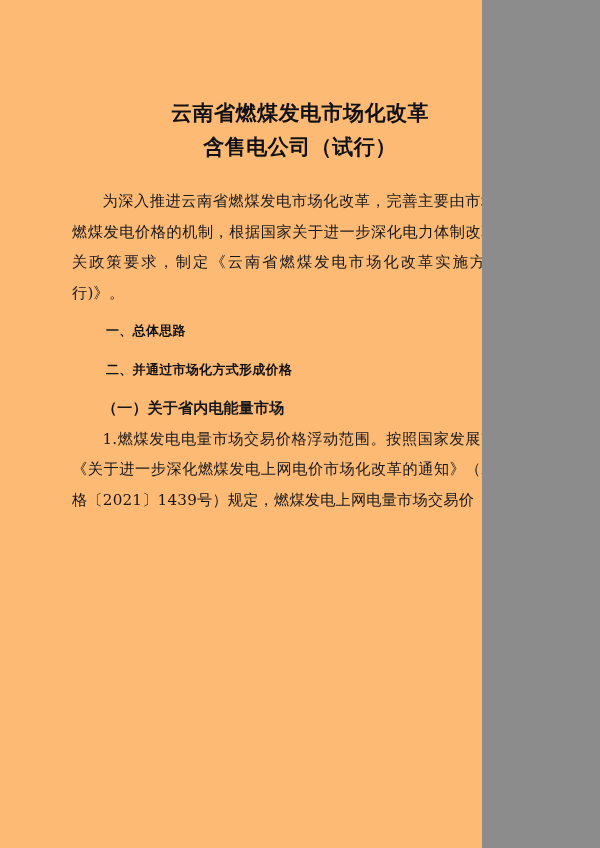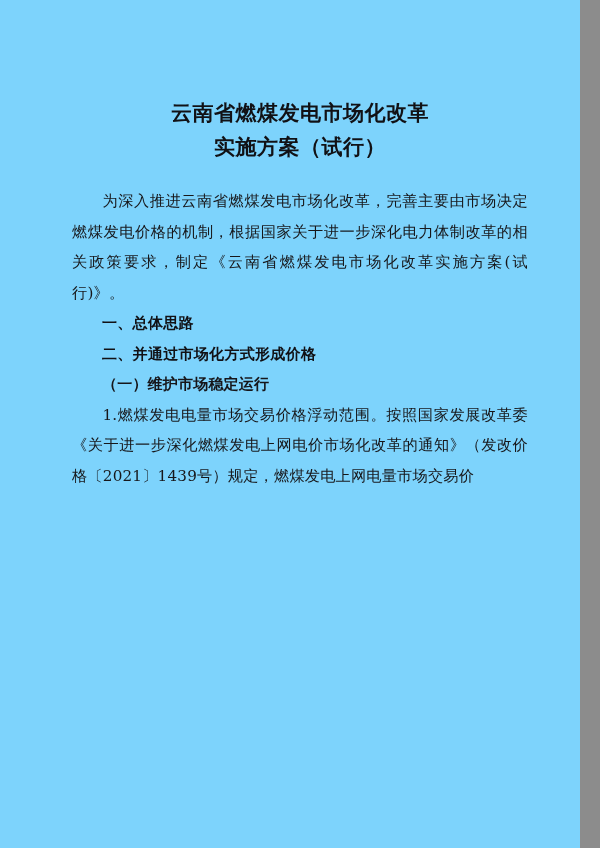--- a/index.html
+++ b/index.html
@@ -1,23 +1,23 @@
 <!DOCTYPE html>
 <html><head>
 <meta charset="utf-8">
 <style>
   html, body {
     margin: 0;
     padding: 0;
     background: #8c8c8c;
   }
   .page {
-    width: 580px;
+    width: 482px;
     height: 848px;
-    background: #7dd3fc;
+    background: #fdba74;
     position: relative;
     overflow: hidden;
     box-sizing: border-box;
     font-family: "DejaVu Serif", "Liberation Serif", serif;
     color: #17171a;
   }
   .doc-body {
     position: absolute;
     left: 72px;
     top: 96px;
@@ -44,23 +44,23 @@
     margin: 0;
     text-indent: 2em;
     letter-spacing: 0.2px;
   }
   .para.first {
     margin-top: 22px;
   }
   .heading {
     font-family: Liberation Sans, sans-serif;
     font-weight: bold;
-    font-size: 15px;
+    font-size: 13px;
     line-height: 30.5px;
-    margin: 0;
+    margin: 8px;
     text-indent: 2em;
     letter-spacing: 0.3px;
     color: #111115;
   }
   .subheading {
     font-family: "DejaVu Sans", "Liberation Sans", sans-serif;
     font-weight: bold;
     font-size: 15px;
     line-height: 30.5px;
     margin: 0;
@@ -70,28 +70,28 @@
   }
 </style>
 </head>
 <body>
 
 <div class="page">
   <div class="doc-body">
 
     <h1 class="doc-title">
       <span>云南省燃煤发电市场化改革</span>
-      <span class="line2">实施方案（试行）</span>
+      <span class="line2">含售电公司（试行）</span>
     </h1>
 
     <p class="para first">为深入推进云南省燃煤发电市场化改革，完善主要由市场决定燃煤发电价格的机制，根据国家关于进一步深化电力体制改革的相关政策要求，制定《云南省燃煤发电市场化改革实施方案(试行)》。</p>
 
     <p class="heading">一、总体思路</p>
 
 
     <p class="heading">二、并通过市场化方式形成价格</p>
 
-    <p class="subheading">（一）维护市场稳定运行</p>
+    <p class="subheading">（一）关于省内电能量市场</p>
 
     <p class="para">1.燃煤发电电量市场交易价格浮动范围。按照国家发展改革委《关于进一步深化燃煤发电上网电价市场化改革的通知》（发改价格〔2021〕1439号）规定，燃煤发电上网电量市场交易价</p>
 
   </div>
 </div>
 
 </body></html>

